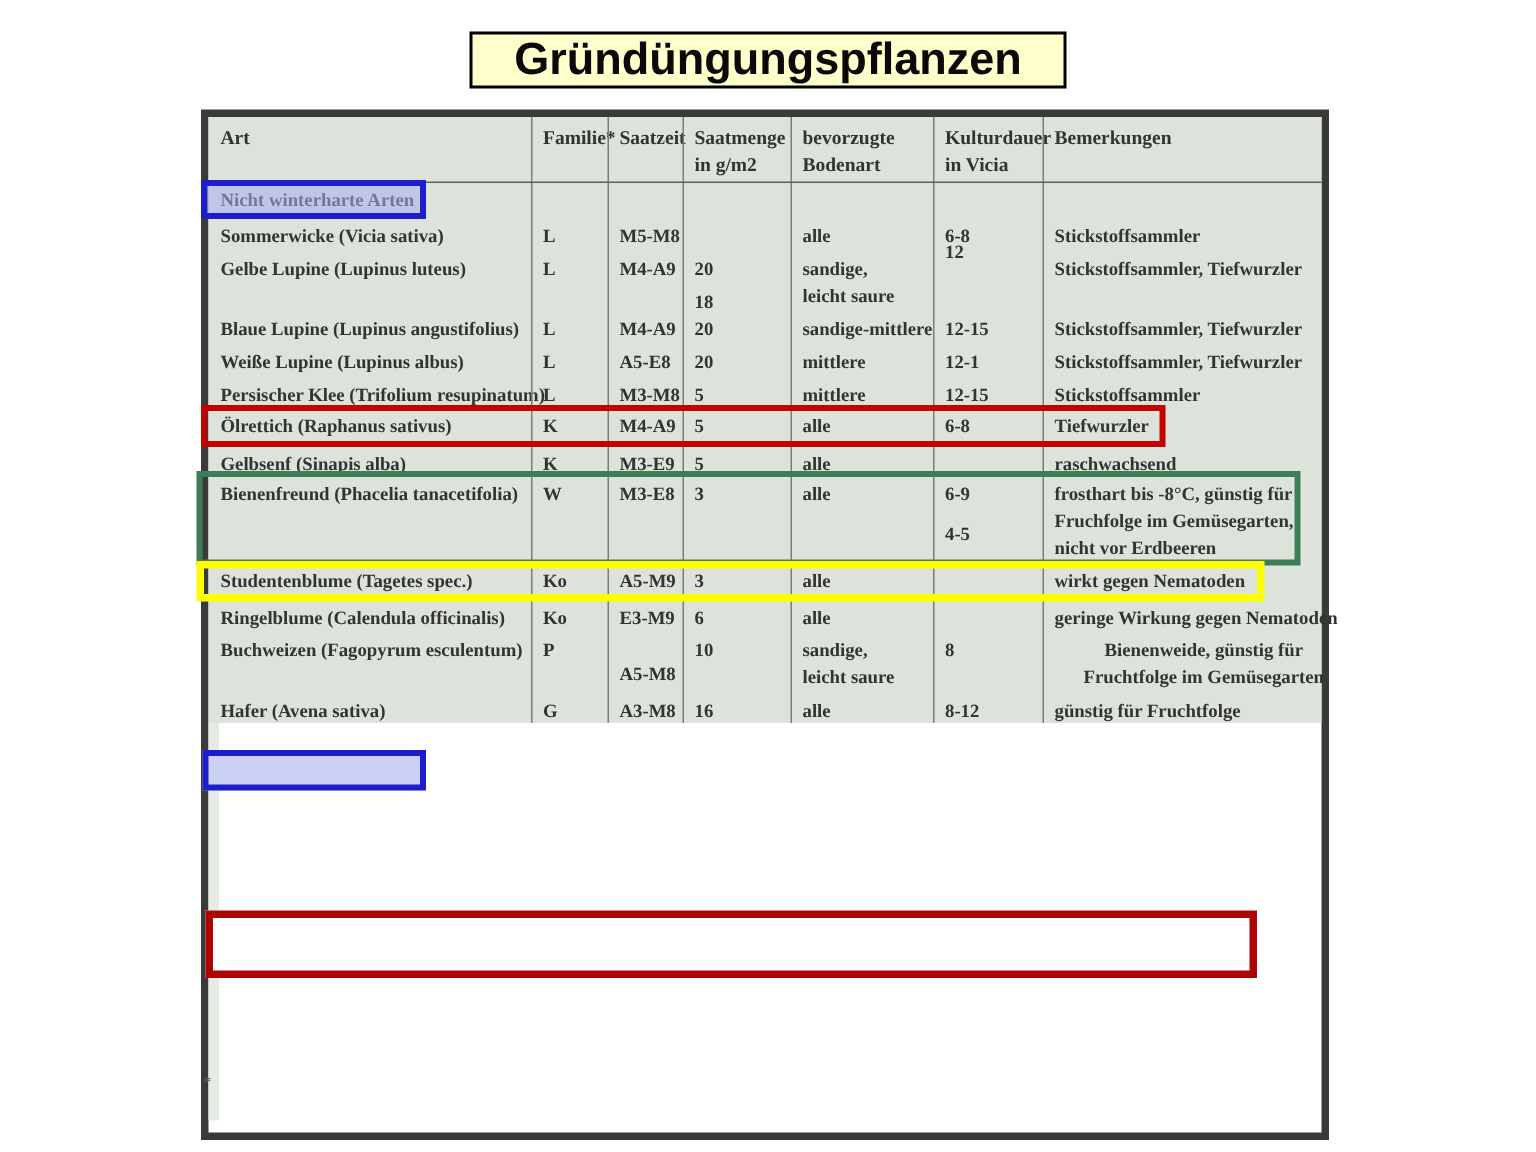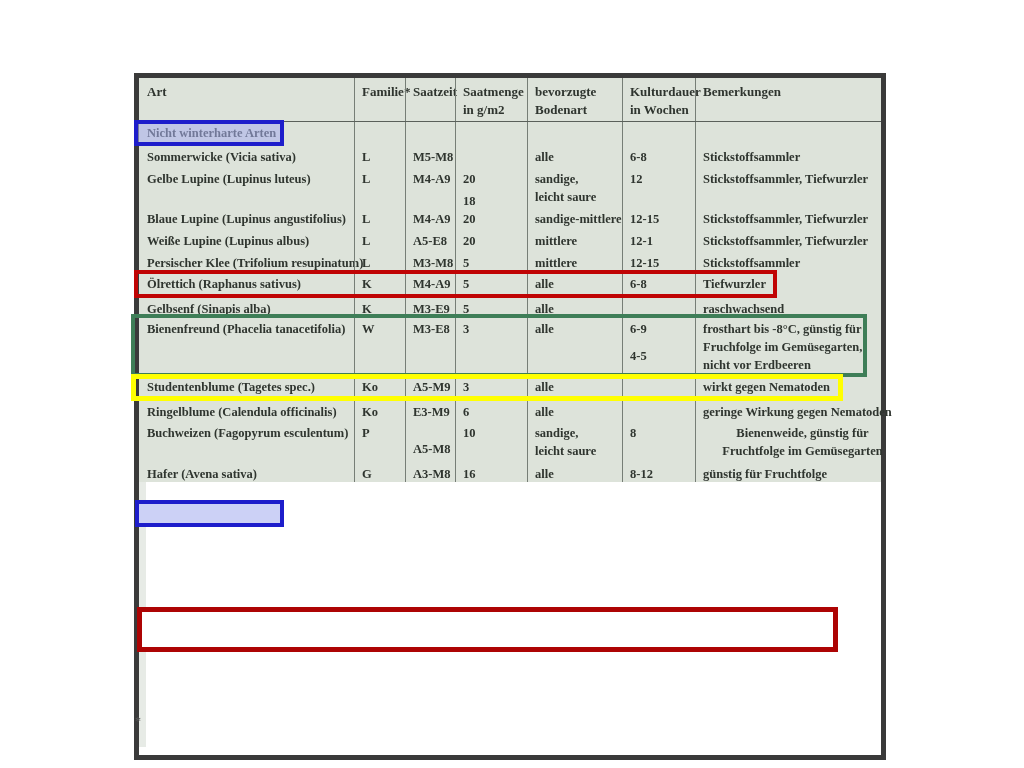--- a/index.html
+++ b/index.html
@@ -37,33 +37,36 @@
   .box-red-empty{left:137px;top:607px;width:701px;height:45px;border:5px solid #ad0404;
                  background:#ffffff;}
   .footnote{position:absolute;left:135px;top:714px;font-size:12px;color:#5a5a5a;
             font-family:"Liberation Serif", serif;}
 </style>
 </head>
 <body>
 
 <div class="canvas">
 
+  <div class="title-box">
+    <span>Gründüngungspflanzen</span>
+  </div>
 
   <div class="frame">
     <div class="scan">
       <div id="thead">
         <div class="cell hcell" style="left: 0px; top: 0px; width: 215px; height: 43px;">Art</div>
         <div class="cell hcell" style="left: 215px; top: 0px; width: 51px; height: 43px;">Familie*</div>
         <div class="cell hcell" style="left: 266px; top: 0px; width: 50px; height: 43px;">Saatzeit</div>
         <div class="cell hcell" style="left: 316px; top: 0px; width: 72px; height: 43px;">Saatmenge
 in  g/m2</div>
         <div class="cell hcell" style="left: 388px; top: 0px; width: 95px; height: 43px;">bevorzugte
 Bodenart</div>
         <div class="cell hcell" style="left: 483px; top: 0px; width: 73px; height: 43px;">Kulturdauer
-in Wochen</div>
+in Vicia</div>
         <div class="cell hcell" style="left: 556px; top: 0px; width: 186px; height: 43px;">Bemerkungen</div>
       </div>
       <div id="rows">
           <div class="cell" style="left: 0px; top: 43px; width: 215px; height: 24px;">Nicht winterharte Arten</div>
           <div class="cell" style="left: 215px; top: 43px; width: 51px; height: 24px;"></div>
           <div class="cell" style="left: 266px; top: 43px; width: 50px; height: 24px;"></div>
           <div class="cell" style="left: 316px; top: 43px; width: 72px; height: 24px;"></div>
           <div class="cell" style="left: 388px; top: 43px; width: 95px; height: 24px;"></div>
           <div class="cell" style="left: 483px; top: 43px; width: 73px; height: 24px;"></div>
           <div class="cell" style="left: 556px; top: 43px; width: 186px; height: 24px;"></div>
@@ -73,21 +76,21 @@
           <div class="cell" style="left: 316px; top: 67px; width: 72px; height: 22px; margin-top: 44px;">18</div>
           <div class="cell" style="left: 388px; top: 67px; width: 95px; height: 22px;">alle</div>
           <div class="cell" style="left: 483px; top: 67px; width: 73px; height: 22px;">6-8</div>
           <div class="cell" style="left: 556px; top: 67px; width: 186px; height: 22px;">Stickstoffsammler</div>
           <div class="cell" style="left: 0px; top: 89px; width: 215px; height: 40px;">Gelbe Lupine (Lupinus luteus)</div>
           <div class="cell" style="left: 215px; top: 89px; width: 51px; height: 40px;">L</div>
           <div class="cell" style="left: 266px; top: 89px; width: 50px; height: 40px;">M4-A9</div>
           <div class="cell" style="left: 316px; top: 89px; width: 72px; height: 40px;">20</div>
           <div class="cell" style="left: 388px; top: 89px; width: 95px; height: 40px;">sandige,
 leicht saure</div>
-          <div class="cell" style="left: 483px; top: 89px; width: 73px; height: 40px;">12</div>
+          <div class="cell" style="left: 483px; top: 78px; width: 73px; height: 40px;">12</div>
           <div class="cell" style="left: 556px; top: 89px; width: 186px; height: 40px;">Stickstoffsammler, Tiefwurzler</div>
           <div class="cell" style="left: 0px; top: 129px; width: 215px; height: 22px;">Blaue Lupine (Lupinus angustifolius)</div>
           <div class="cell" style="left: 215px; top: 129px; width: 51px; height: 22px;">L</div>
           <div class="cell" style="left: 266px; top: 129px; width: 50px; height: 22px;">M4-A9</div>
           <div class="cell" style="left: 316px; top: 129px; width: 72px; height: 22px;">20</div>
           <div class="cell" style="left: 388px; top: 129px; width: 95px; height: 22px;">sandige-mittlere</div>
           <div class="cell" style="left: 483px; top: 129px; width: 73px; height: 22px;">12-15</div>
           <div class="cell" style="left: 556px; top: 129px; width: 186px; height: 22px;">Stickstoffsammler, Tiefwurzler</div>
           <div class="cell" style="left: 0px; top: 151px; width: 215px; height: 22px;">Weiße Lupine (Lupinus albus)</div>
           <div class="cell" style="left: 215px; top: 151px; width: 51px; height: 22px;">L</div>

